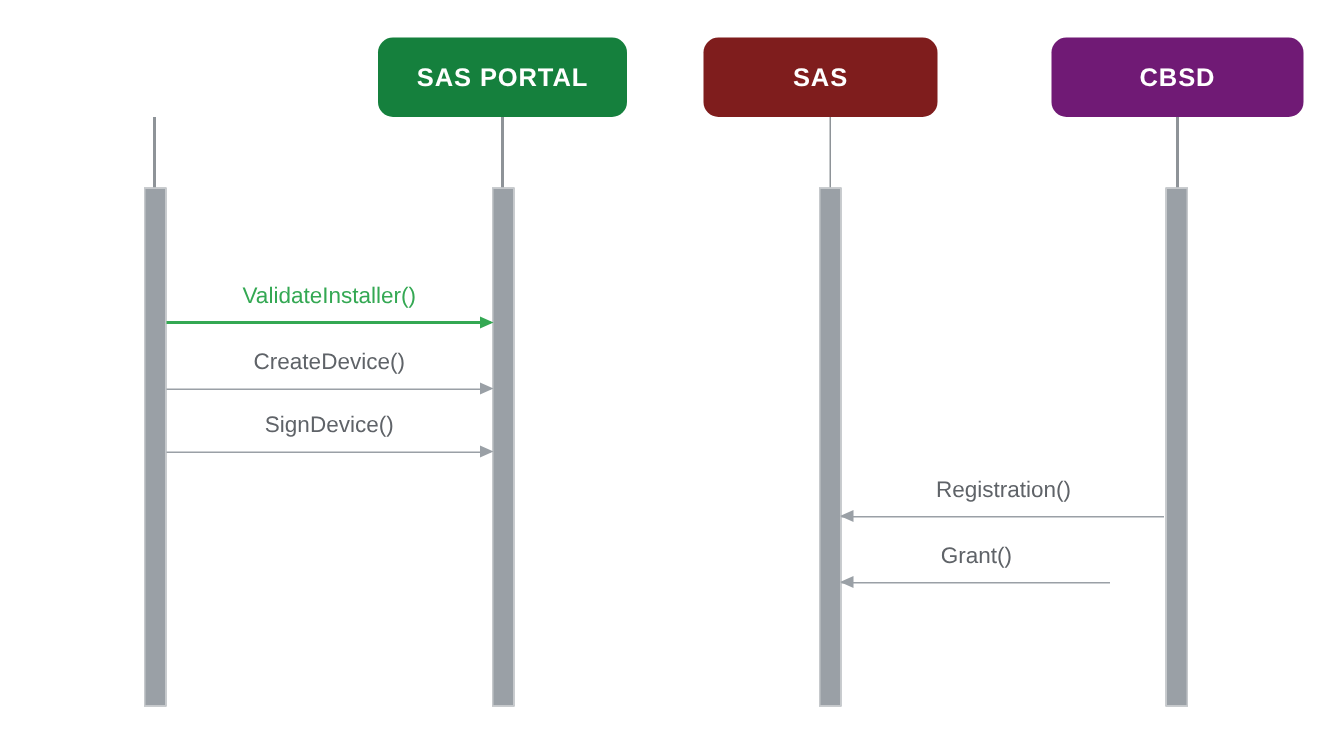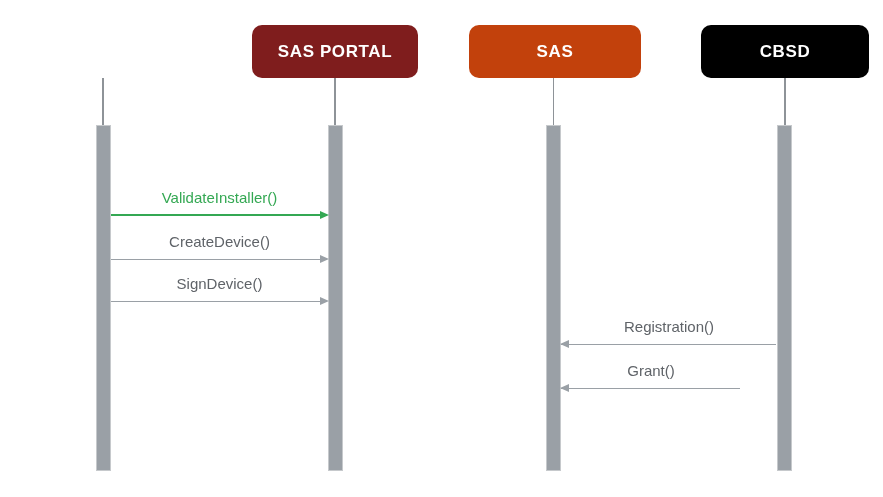--- a/index.html
+++ b/index.html
@@ -88,27 +88,27 @@
     top: 24px;
     border-right-width: 9px;
     border-right-style: solid;
   }
 </style>
 </head>
 <body>
 
 <div class="canvas">
 
-  <div class="actor" style="left: 252px; width: 166px; background-color: #7f1d1d;">
+  <div class="actor" style="left: 252px; width: 166px; background-color: #15803d;">
     <span class="actor-label">SAS PORTAL</span>
   </div>
-  <div class="actor" style="left: 469px; width: 172px; background-color: #c2410c;">
+  <div class="actor" style="left: 469px; width: 156px; background-color: #7f1d1d;">
     <span class="actor-label">SAS</span>
   </div>
-  <div class="actor" style="left: 701px; width: 168px; background-color: #000000;">
+  <div class="actor" style="left: 701px; width: 168px; background-color: #701a75;">
     <span class="actor-label">CBSD</span>
   </div>
 
   <div class="lifeline" style="left:102.25px;"></div>
   <div class="lifeline" style="left:334.25px;"></div>
   <div class="lifeline" style="left:552.75px;"></div>
   <div class="lifeline" style="left:784.25px;"></div>
 
   <div class="activation" style="left:96px;"></div>
   <div class="activation" style="left:328px;"></div>

